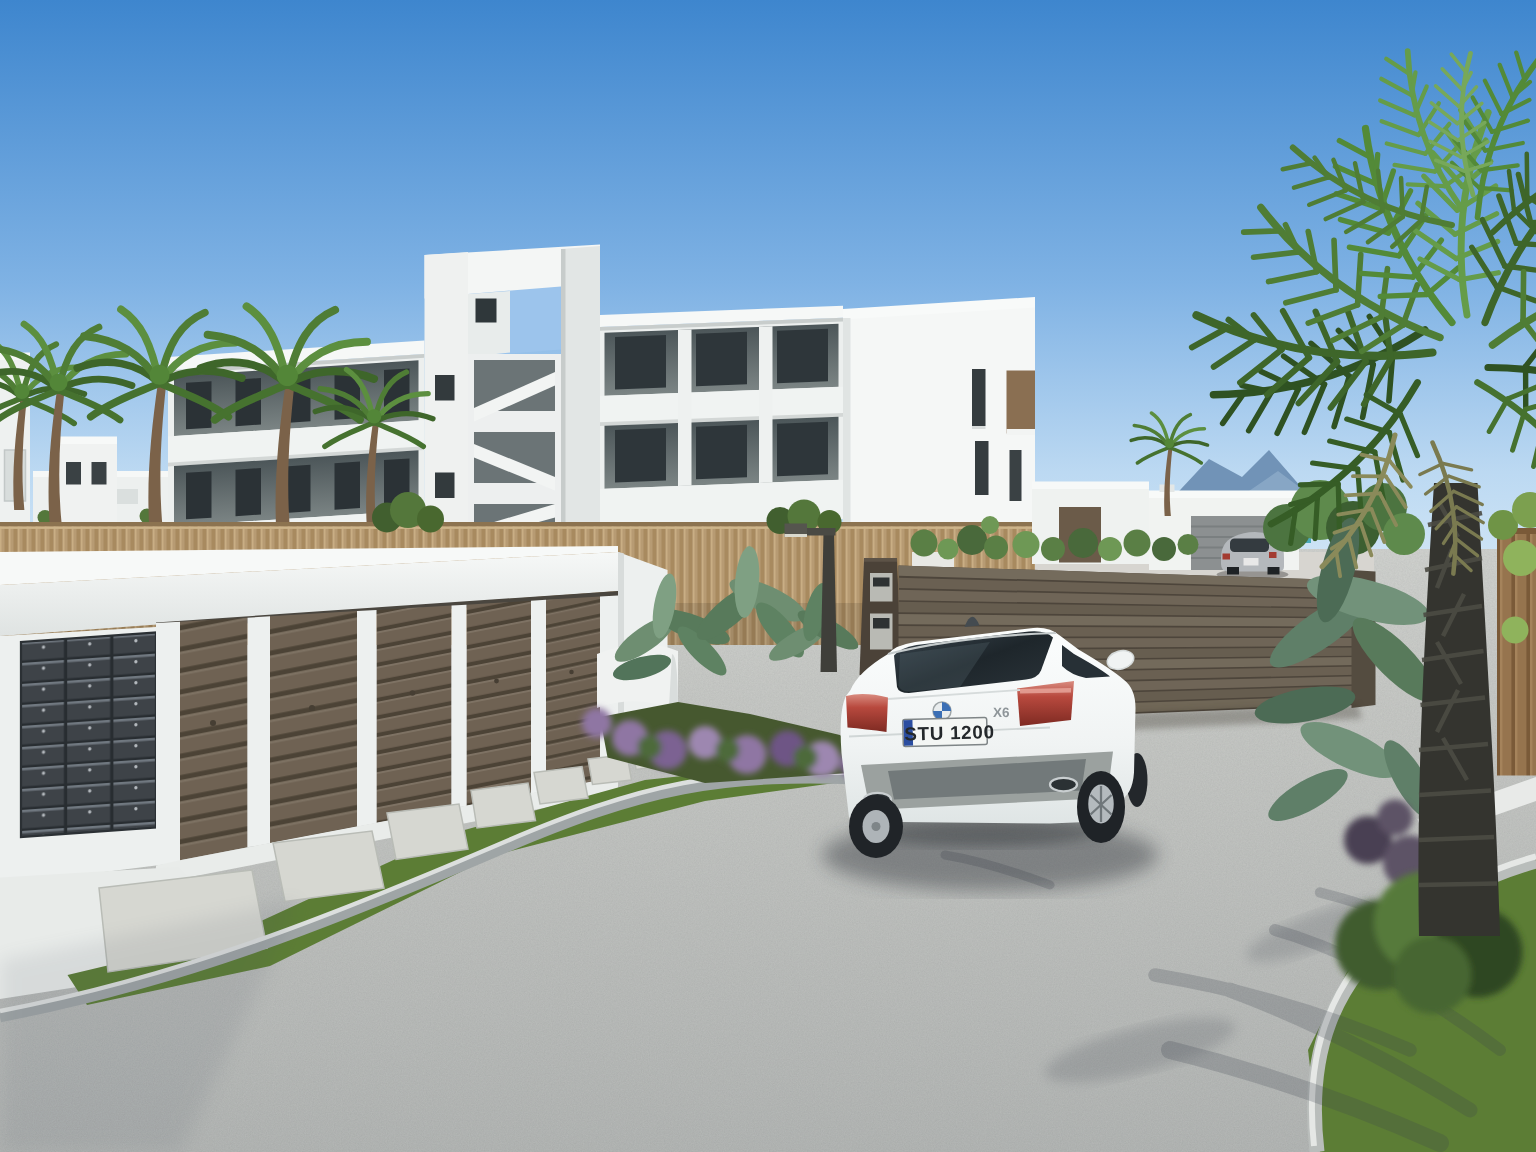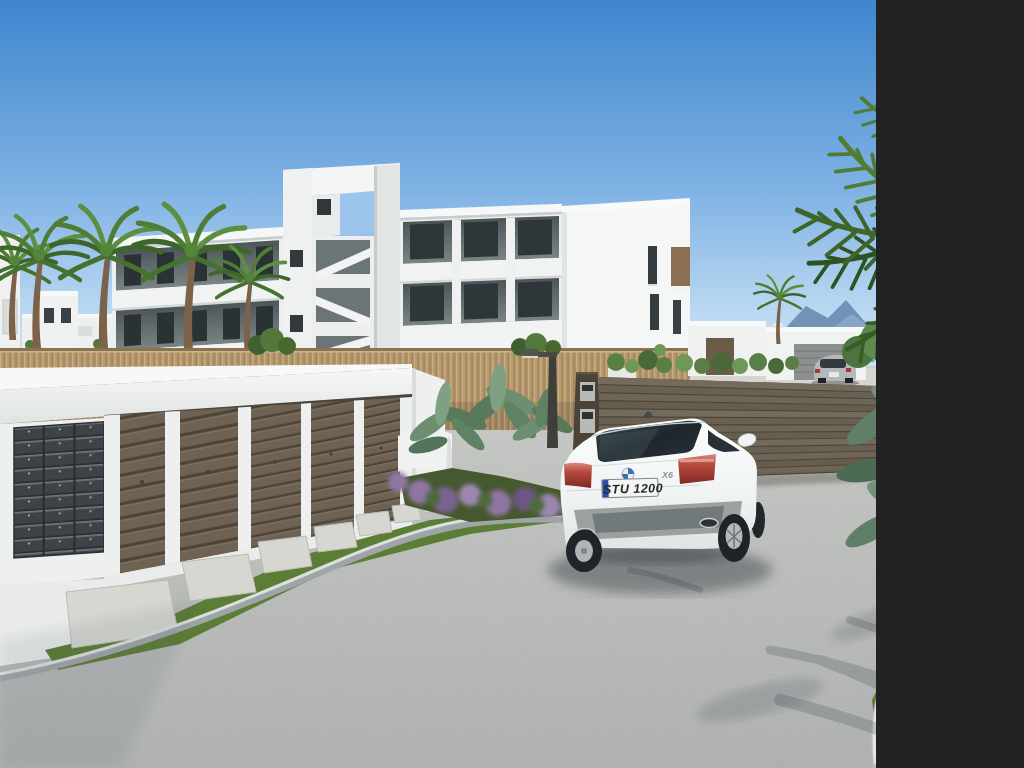--- a/index.html
+++ b/index.html
@@ -1,16 +1,16 @@
 <!DOCTYPE html>
 <html><head>
 <meta charset="utf-8">
 <style>
   html,body{margin:0;padding:0;background:#222;font-family:"Liberation Sans",sans-serif;}
-  #stage{position:relative;width:876px;height:768px;overflow:hidden;background:#e5e5e5;font-style:italic;}
+  #stage{position:relative;width:1024px;height:768px;overflow:hidden;background:#e5e5e5;}
   svg{display:block;}
   text{font-family:"Liberation Sans",sans-serif;}
 </style>
 </head>
 <body>
 
 <div id="stage">
 <svg width="1024" height="768" viewBox="0 0 1024 768" xmlns="http://www.w3.org/2000/svg">
 <defs>
   <linearGradient id="skyGrad" x1="0" y1="0" x2="0" y2="1">

